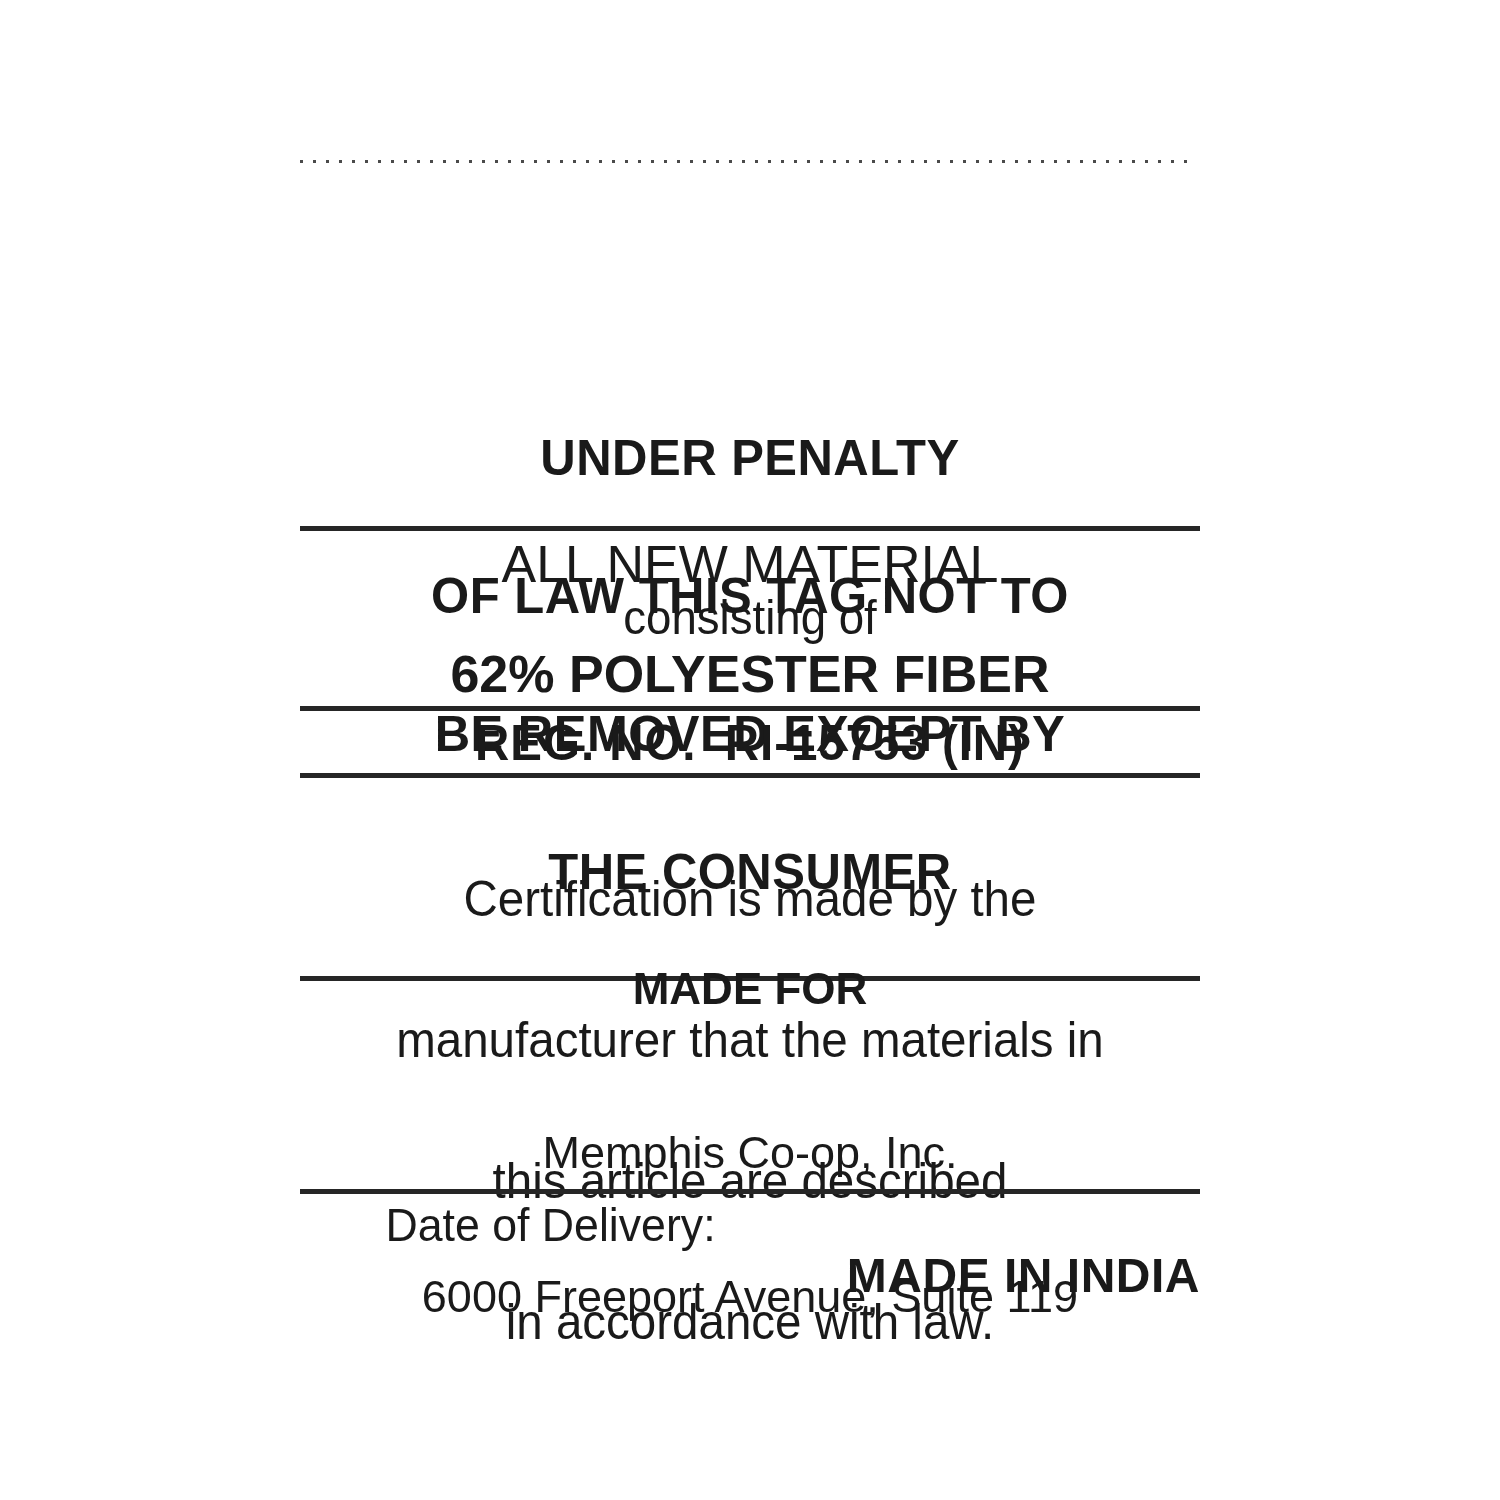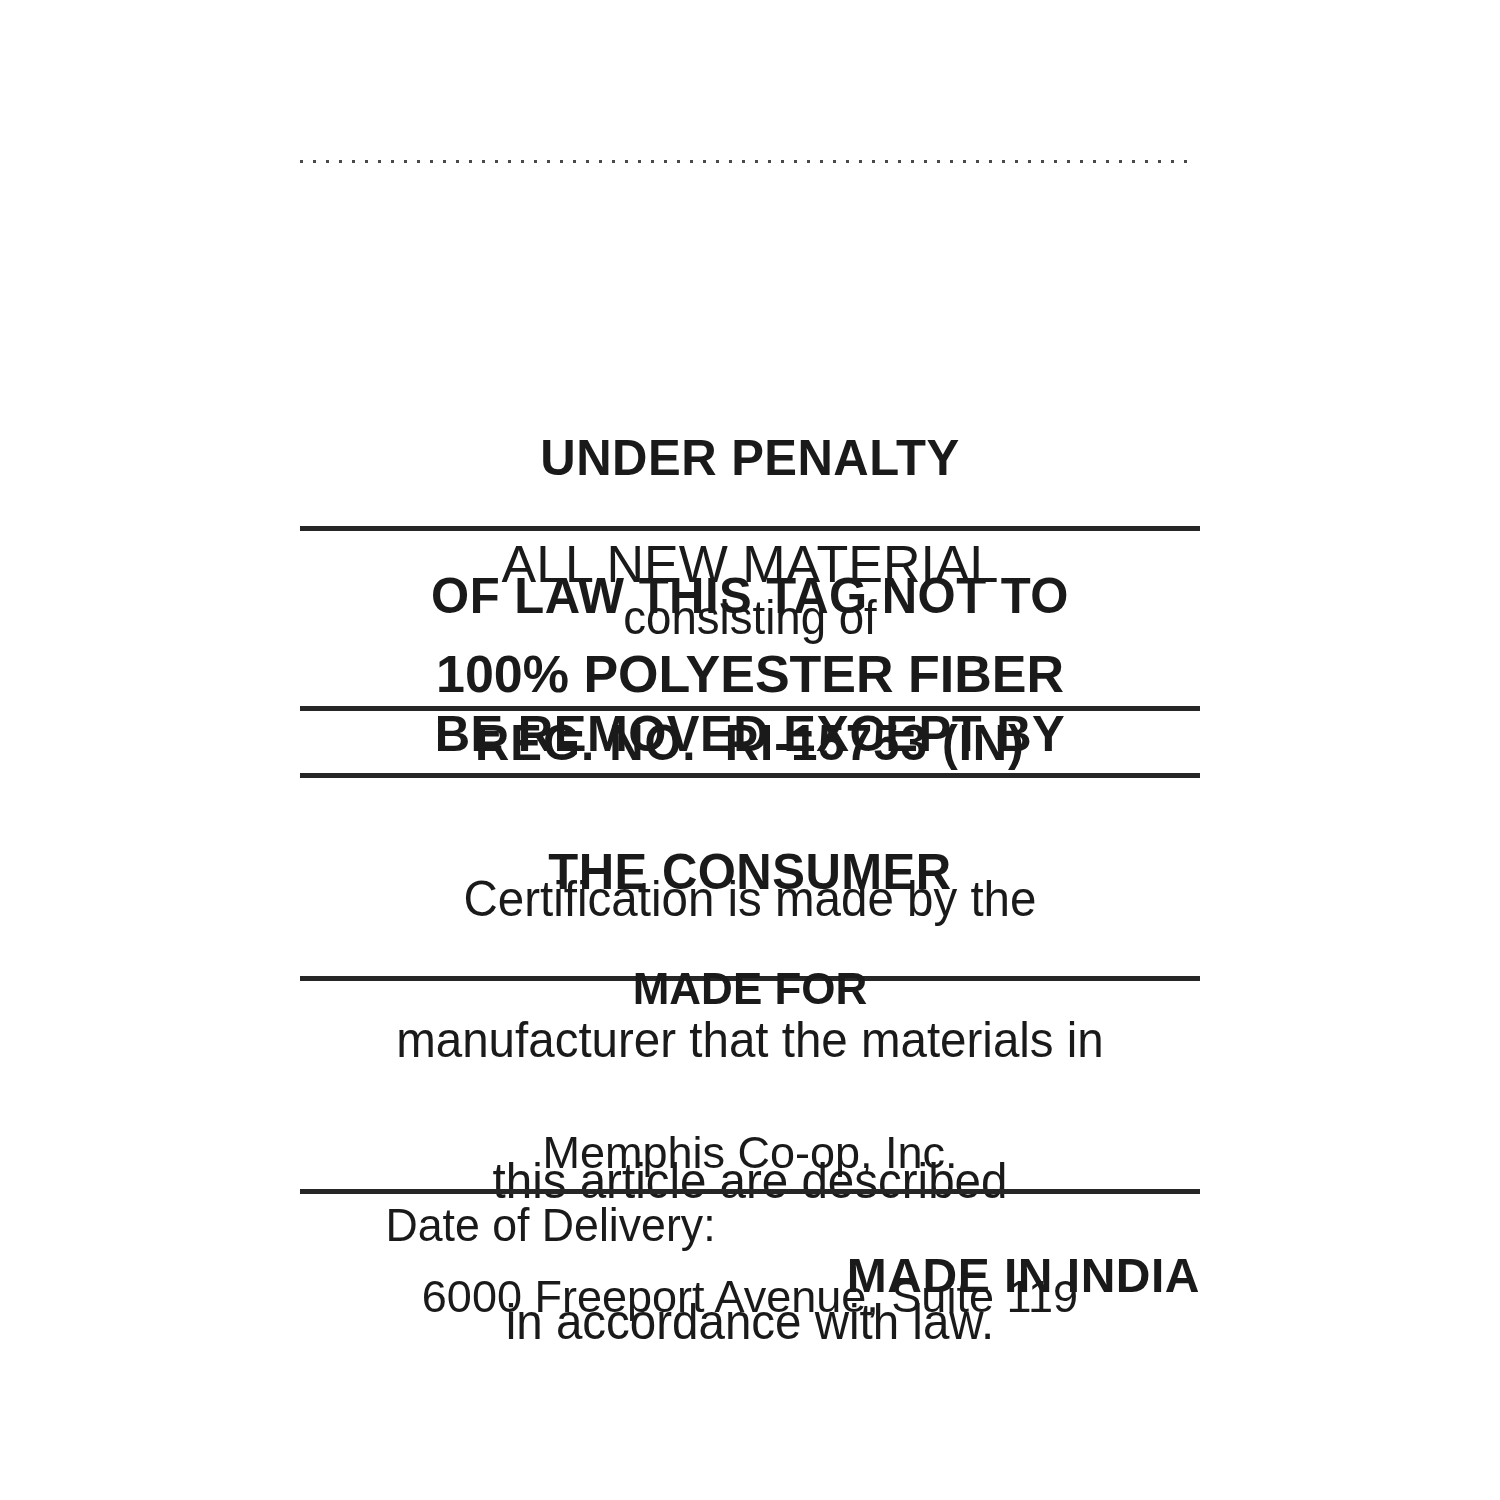--- a/index.html
+++ b/index.html
@@ -100,21 +100,21 @@
       <div>UNDER PENALTY</div>
       <div>OF LAW THIS TAG NOT TO</div>
       <div>BE REMOVED EXCEPT BY</div>
       <div>THE CONSUMER</div>
     </div>
 
     <div class="rule rule-1"></div>
 
     <div class="txt all-new">ALL NEW MATERIAL</div>
     <div class="txt consisting">consisting of</div>
-    <div class="txt polyester">100% POLYESTER FIBER</div>
+    <div class="txt polyester">62% POLYESTER FIBER</div>
 
     <div class="rule rule-2"></div>
 
     <div class="txt reg-no">REG. NO.  RI-15753 (IN)</div>
 
     <div class="rule rule-3"></div>
 
     <div class="txt certification">
       <div>Certification is made by the</div>
       <div>manufacturer that the materials in</div>

